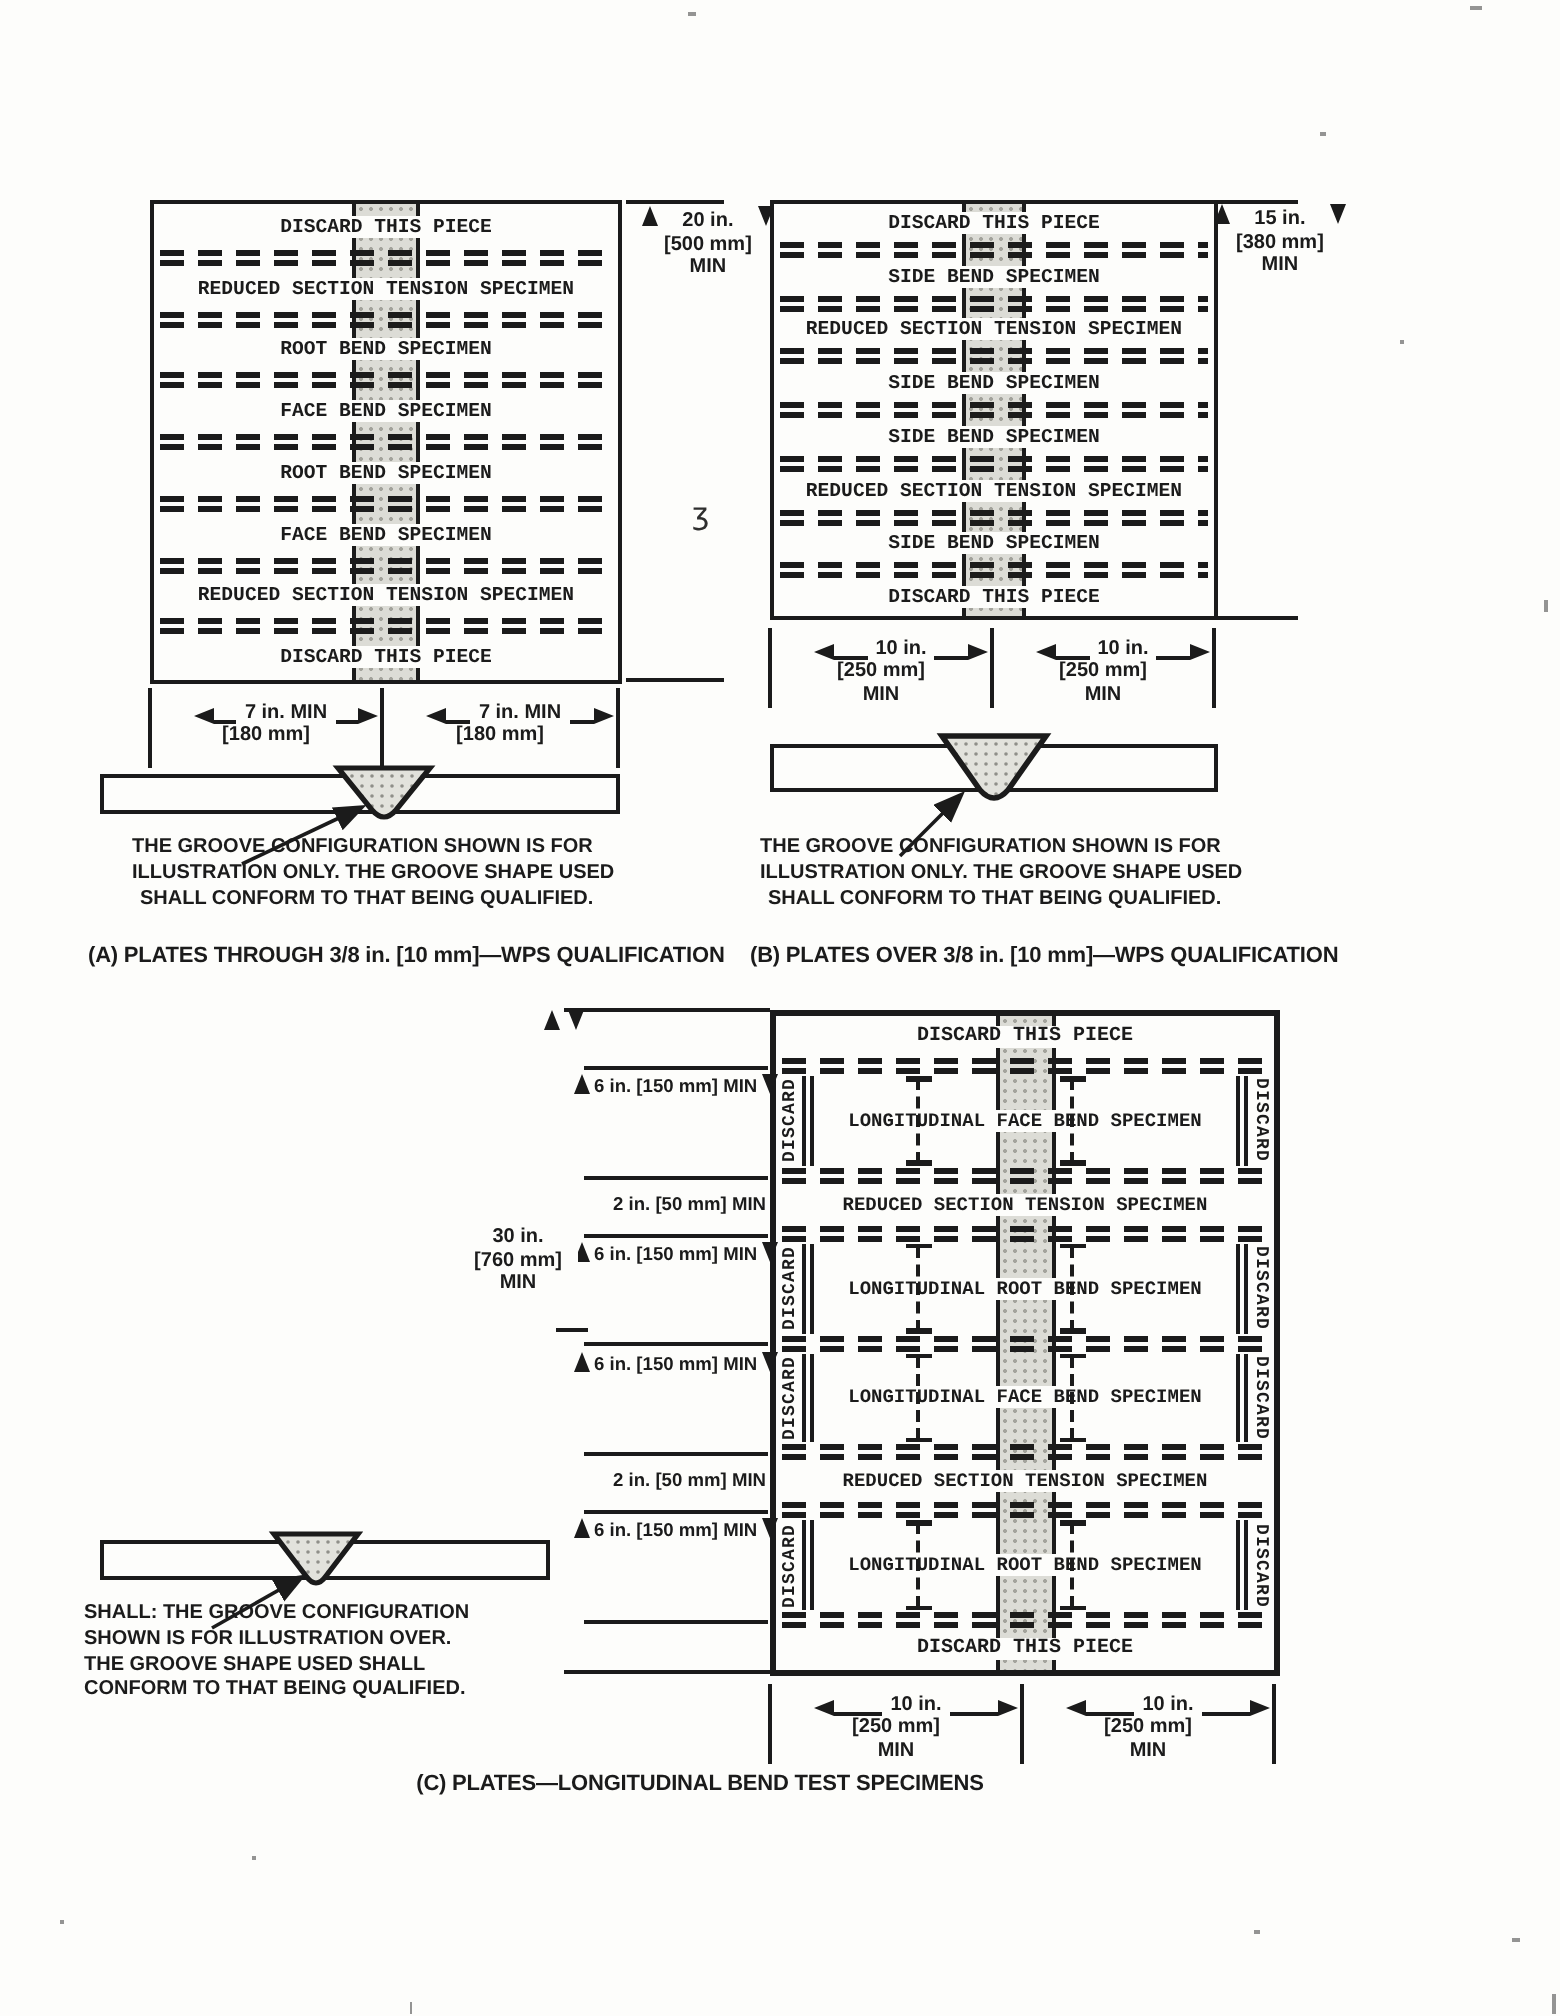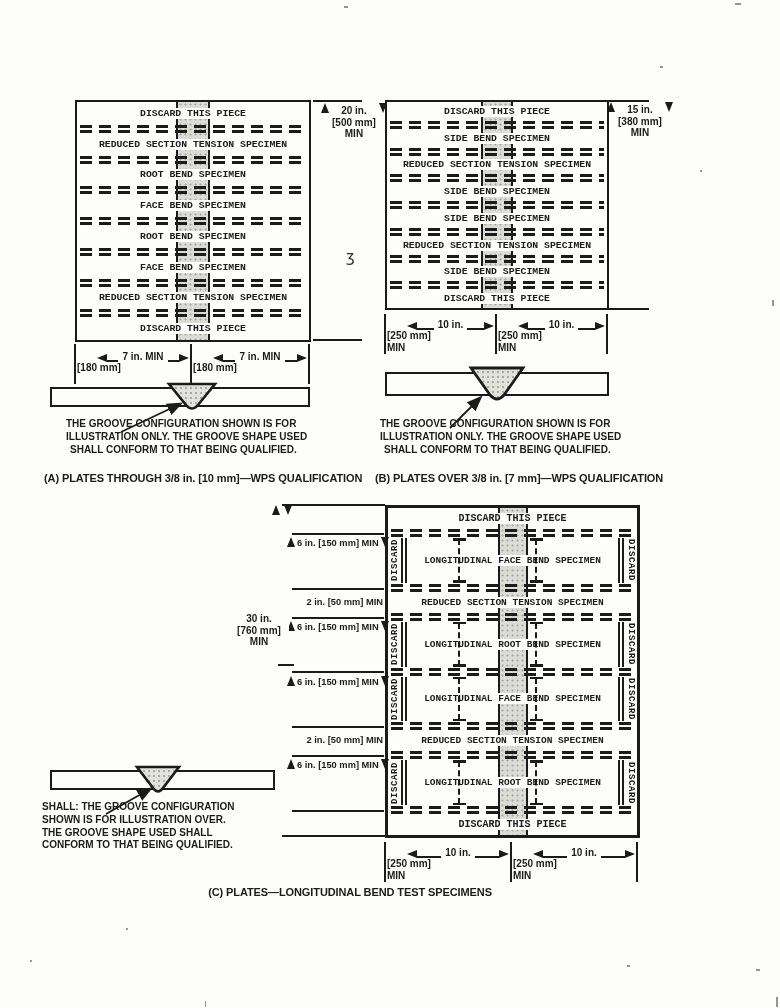--- a/index.html
+++ b/index.html
@@ -50,21 +50,21 @@
         text-align:center;padding:2px 3px;white-space:nowrap;}
   .vdim.small .vlabel{font-size:9.3px;padding:1px 2px;}
   .hdim{position:absolute;z-index:5;}
   .hrow{display:flex;align-items:flex-end;height:10px;padding-left:20px;}
   .ah-l{width:0;height:0;border-top:4.5px solid transparent;border-bottom:4.5px solid transparent;
         border-right:10px solid var(--ink);flex:none;}
   .ah-r{width:0;height:0;border-top:4.5px solid transparent;border-bottom:4.5px solid transparent;
         border-left:10px solid var(--ink);flex:none;}
   .hrow .ln{height:2px;flex:1;background:var(--ink);}
   .hrow .hlabel{font-weight:700;font-size:10px;padding:0 4px;white-space:nowrap;}
-  .hsub{font-weight:700;font-size:10px;line-height:12px;}
+  .hsub{text-align:center;font-weight:700;font-size:10px;line-height:12px;}
   .tick{position:absolute;width:2px;background:var(--ink);}
   .ext{position:absolute;height:2px;background:var(--ink);}
   .dim2{position:absolute;left:287px;width:96px;text-align:right;font-weight:700;font-size:9.3px;z-index:5;}
   .dim30{position:absolute;text-align:center;font-weight:700;font-size:10px;line-height:11.5px;
          background:var(--paper);z-index:6;padding:1px 2px;}
 
   
   .xbar{position:absolute;box-sizing:border-box;border:2.5px solid var(--ink);background:var(--paper);}
   .weldx,.leader{position:absolute;overflow:visible;}
   .note{position:absolute;font-weight:700;font-size:10px;line-height:12.8px;white-space:nowrap;}
@@ -276,21 +276,21 @@
         <path d="M0 0 L9 3.5 L0 7 Z" fill="#1b1b1b"></path>
           </marker>
         </defs>
       <line x1="4" y1="38" x2="34" y2="8" stroke="#1b1b1b" stroke-width="1.8" marker-end="url(#lahB)"></line>
     </svg>
     <div class="note" style="left:380px;top:418px">
       <div>THE GROOVE CONFIGURATION SHOWN IS FOR</div>
       <div>ILLUSTRATION ONLY. THE GROOVE SHAPE USED</div>
       <div style="padding-left:4px">SHALL CONFORM TO THAT BEING QUALIFIED.</div>
     </div>
-    <div class="caption" style="left:375px;top:472px">(B) PLATES OVER 3/8 in. [7 mm]—WPS QUALIFICATION</div>
+    <div class="caption" style="left:375px;top:472px">(B) PLATES OVER 3/8 in. [10 mm]—WPS QUALIFICATION</div>
   </div>
 
   <div>
     <div class="plate" style="left:385px;top:505px;width:255px;height:333px;border-width:3px">
       <div class="weldstrip" style="width:26px;margin-left:-13px"></div>
       <div class="weldline" style="left:calc(50% - 15px)"></div>
       <div class="weldline" style="left:calc(50% + 13px)"></div>
 
       <div class="band" style="height:21px;flex:none">
         <div class="bmain">

